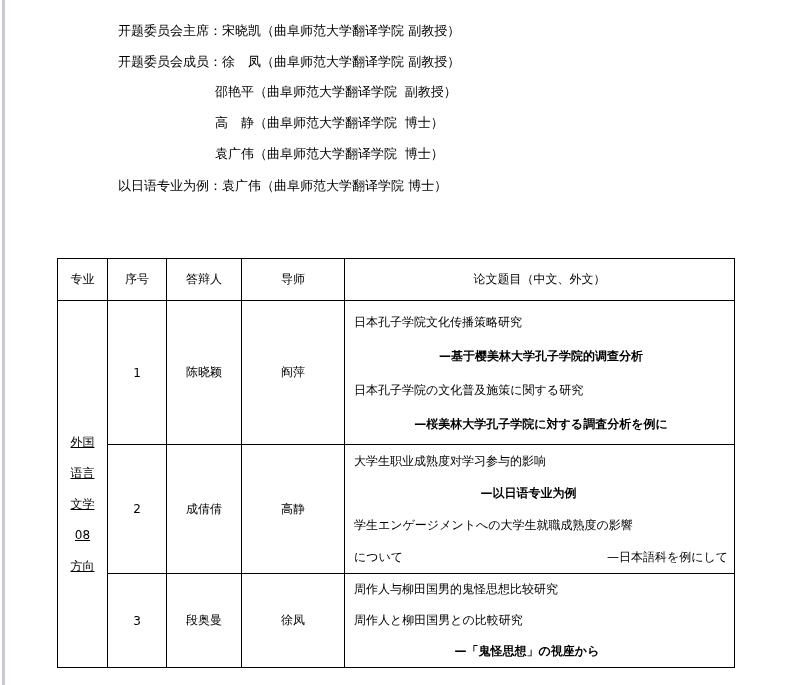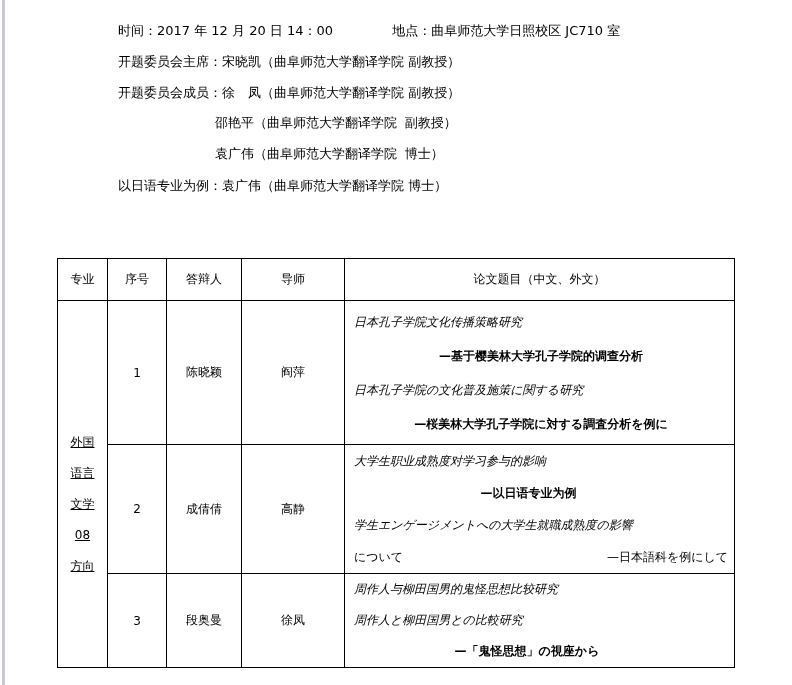--- a/index.html
+++ b/index.html
@@ -23,47 +23,46 @@
   tr.r2 { height:128px; }
   tr.r3 { height:94px; }
   .tbl th { text-align:center; }
   td.center { text-align:center; }
 
   td.major-cell { text-align:center;text-decoration:underline; }
   .major-block { padding-top:40px; line-height:31px; }
 
   td.title-cell { padding-left:9px; padding-right:6px; }
   .tl { white-space:nowrap; }
-  .tl.left { text-align:left;font-style:italic; }
+  .tl.left { text-align:left; }
   .tl.right { text-align:center;font-weight:bold; }
   .tl.split { display:flex; justify-content:space-between; }
   .pr25 { padding-right:25px; }
   .pr28 { padding-right:28px; }
   tr.r1 .tl { line-height:34px; }
   tr.r2 .tl { line-height:32px; }
   tr.r3 .tl { line-height:31px; }
 </style>
 </head>
 <body>
 
 <div class="page-edge"></div>
 
 <div class="meta">
   <div class="line">
-    <span>时间：</span><span>2017 年 12 月 20 日 14：00</span>
-    <span class="loc-label">地点：</span><span>曲阜师范大学日照校区 JC710 室</span>
-  </div>
-  <div class="line">
     <span>开题委员会主席：</span><span>宋晓凯（曲阜师范大学翻译学院 副教授）</span>
   </div>
   <div class="line">
     <span>开题委员会成员：</span><span>徐　凤（曲阜师范大学翻译学院 副教授）</span>
   </div>
   <div class="line indent">
     <span>邵艳平（曲阜师范大学翻译学院 副教授）</span>
+  </div>
+  <div class="line indent">
+    <span>高　静（曲阜师范大学翻译学院 博士）</span>
   </div>
   <div class="line indent">
     <span>袁广伟（曲阜师范大学翻译学院 博士）</span>
   </div>
   <div class="line">
     <span>以日语专业为例：</span><span>袁广伟（曲阜师范大学翻译学院 博士）</span>
   </div>
 </div>
 
 <table class="tbl">

